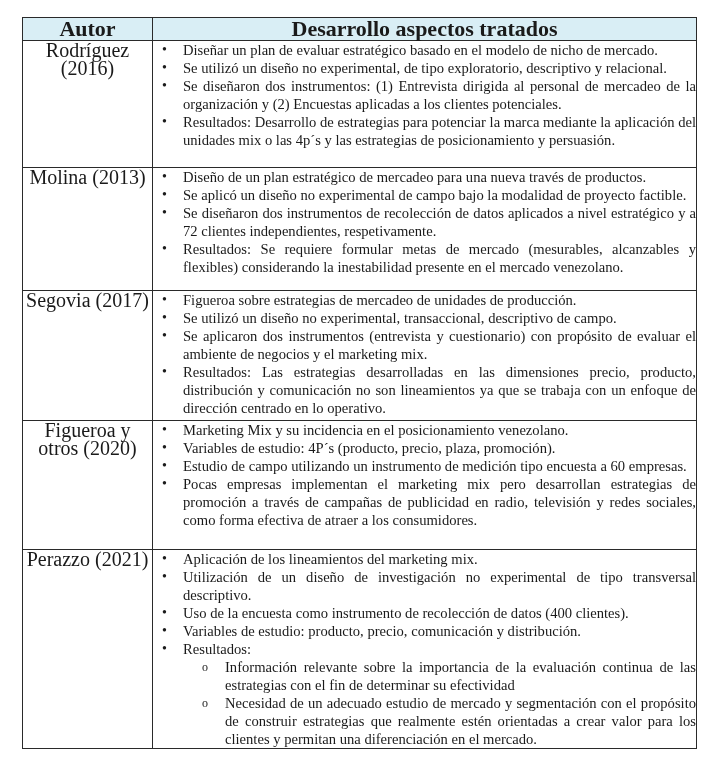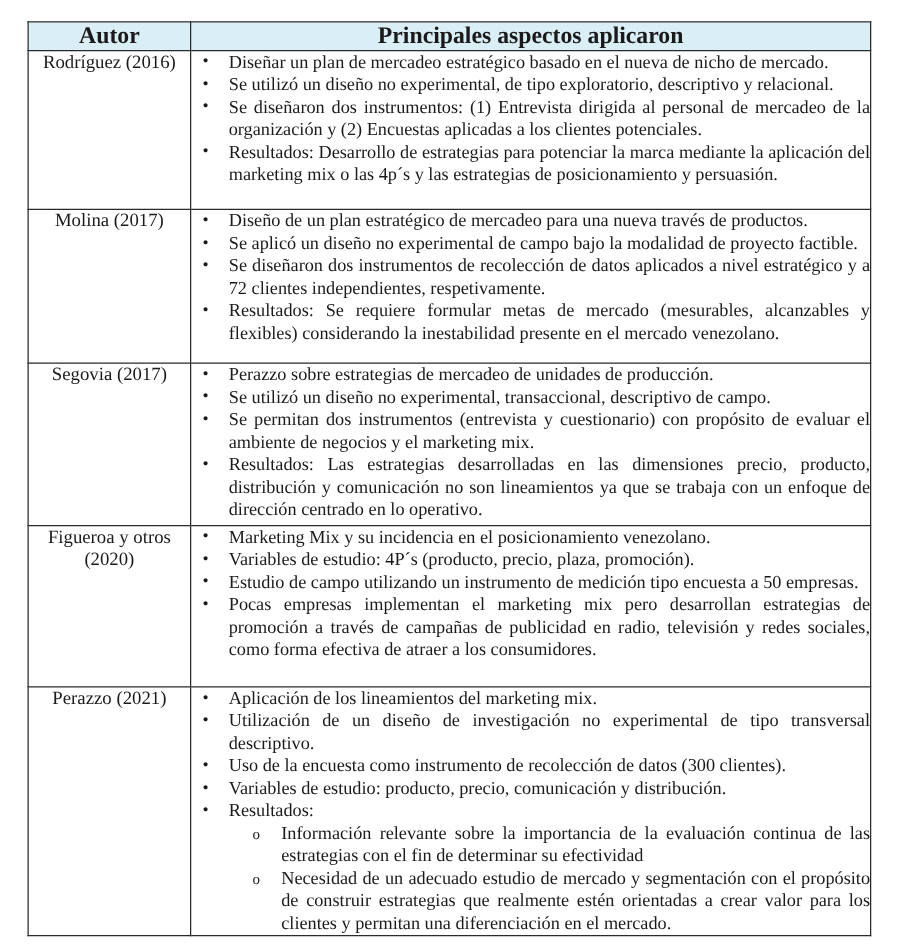--- a/index.html
+++ b/index.html
@@ -3,23 +3,23 @@
 <meta charset="utf-8">
 <style>
   html, body { margin:0; padding:0; background:#ffffff; }
   body { width:720px; height:760px; position:relative; overflow:hidden;
          font-family:"Liberation Serif", "DejaVu Serif", serif; color:#1a1a1a; }
   table.review { position:absolute; left:22px; top:17px; width:674px;
          border-collapse:collapse; table-layout:fixed; }
   table.review th, table.review td { border:1.3px solid #2a2a2a; vertical-align:top; padding:0; }
   col.c-author { width:130px; }
   col.c-aspects { width:544px; }
-  thead th { background:#d9eef5; font-weight:bold; font-size:19px; line-height:22px;
+  thead th { background:#d9eef5; font-weight:bold; font-size:22px; line-height:22px;
              height:22px; text-align:center; padding:0 0 1px 0; }
-  td.author { text-align:center; font-size:15px; line-height:18px; padding:1px 2px 0 2px; }
+  td.author { text-align:center; font-size:20px; line-height:18px; padding:1px 2px 0 2px; }
   td.aspects { font-size:14.6px; line-height:18px; padding:1px 6px 1px 4px; }
   ul.bullets { margin:0; padding:0; list-style:none; }
   ul.bullets > li { position:relative; padding-left:30px; text-align:justify; }
   ul.bullets > li > .dot { position:absolute; left:9px; top:0; font-size:14px; }
   ul.sub { margin:0; padding:0; list-style:none; }
   ul.sub > li { position:relative; padding-left:30px; margin-left:12px; text-align:justify; }
   ul.sub > li > .ring { position:absolute; left:7px; top:0; font-size:12px; }
   .row-1 td { height:126px; }
   .row-2 td { height:122px; }
   .row-3 td { height:129px; }
@@ -30,80 +30,80 @@
 <body>
 
 <table class="review">
   <colgroup>
       <col class="c-author">
       <col class="c-aspects">
     </colgroup>
   <thead>
     <tr>
       <th>Autor</th>
-      <th>Principales aspectos aplicaron</th>
+      <th>Desarrollo aspectos tratados</th>
     </tr>
   </thead>
   <tbody>
 
     <tr class="row-1">
       <td class="author">Rodríguez (2016)</td>
       <td class="aspects">
         <ul class="bullets">
-          <li><span class="dot">•</span><span>Diseñar un plan de mercadeo estratégico basado en el nueva de nicho de mercado.</span></li>
+          <li><span class="dot">•</span><span>Diseñar un plan de evaluar estratégico basado en el modelo de nicho de mercado.</span></li>
           <li><span class="dot">•</span><span>Se utilizó un diseño no experimental, de tipo exploratorio, descriptivo y relacional.</span></li>
           <li><span class="dot">•</span><span>Se diseñaron dos instrumentos: (1) Entrevista dirigida al personal de mercadeo de la organización y (2) Encuestas aplicadas a los clientes potenciales.</span></li>
-          <li><span class="dot">•</span><span>Resultados: Desarrollo de estrategias para potenciar la marca mediante la aplicación del marketing mix o las 4p´s y las estrategias de posicionamiento y persuasión.</span></li>
+          <li><span class="dot">•</span><span>Resultados: Desarrollo de estrategias para potenciar la marca mediante la aplicación del unidades mix o las 4p´s y las estrategias de posicionamiento y persuasión.</span></li>
         </ul>
       </td>
     </tr>
 
     <tr class="row-2">
-      <td class="author">Molina (2017)</td>
+      <td class="author">Molina (2013)</td>
       <td class="aspects">
         <ul class="bullets">
           <li><span class="dot">•</span><span>Diseño de un plan estratégico de mercadeo para una nueva través de productos.</span></li>
           <li><span class="dot">•</span><span>Se aplicó un diseño no experimental de campo bajo la modalidad de proyecto factible.</span></li>
           <li><span class="dot">•</span><span>Se diseñaron dos instrumentos de recolección de datos aplicados a nivel estratégico y a 72 clientes independientes,  respetivamente.</span></li>
           <li><span class="dot">•</span><span>Resultados: Se requiere formular metas de mercado (mesurables, alcanzables y flexibles) considerando la inestabilidad presente en el mercado venezolano.</span></li>
         </ul>
       </td>
     </tr>
 
     <tr class="row-3">
       <td class="author">Segovia (2017)</td>
       <td class="aspects">
         <ul class="bullets">
-          <li><span class="dot">•</span><span>Perazzo sobre estrategias de mercadeo de unidades de producción.</span></li>
+          <li><span class="dot">•</span><span>Figueroa sobre estrategias de mercadeo de unidades de producción.</span></li>
           <li><span class="dot">•</span><span>Se utilizó un diseño no experimental, transaccional, descriptivo de campo.</span></li>
-          <li><span class="dot">•</span><span>Se permitan dos instrumentos (entrevista y cuestionario) con propósito de evaluar el ambiente de negocios y el marketing mix.</span></li>
+          <li><span class="dot">•</span><span>Se aplicaron dos instrumentos (entrevista y cuestionario) con propósito de evaluar el ambiente de negocios y el marketing mix.</span></li>
           <li><span class="dot">•</span><span>Resultados: Las estrategias desarrolladas en las dimensiones precio, producto, distribución y comunicación no son lineamientos ya que se trabaja con un enfoque de dirección centrado en lo operativo.</span></li>
         </ul>
       </td>
     </tr>
 
     <tr class="row-4">
       <td class="author">Figueroa y otros (2020)</td>
       <td class="aspects">
         <ul class="bullets">
           <li><span class="dot">•</span><span>Marketing Mix y su incidencia en el posicionamiento venezolano.</span></li>
           <li><span class="dot">•</span><span>Variables de estudio: 4P´s (producto, precio, plaza, promoción).</span></li>
-          <li><span class="dot">•</span><span>Estudio de campo utilizando un instrumento de medición tipo encuesta a 50 empresas.</span></li>
+          <li><span class="dot">•</span><span>Estudio de campo utilizando un instrumento de medición tipo encuesta a 60 empresas.</span></li>
           <li><span class="dot">•</span><span>Pocas empresas implementan el marketing mix pero desarrollan estrategias de promoción a través de campañas de publicidad en radio, televisión y redes sociales, como forma efectiva de atraer a los consumidores.</span></li>
         </ul>
       </td>
     </tr>
 
     <tr class="row-5">
       <td class="author">Perazzo (2021)</td>
       <td class="aspects">
         <ul class="bullets">
           <li><span class="dot">•</span><span>Aplicación de los lineamientos del marketing mix.</span></li>
           <li><span class="dot">•</span><span>Utilización de un diseño de investigación no experimental de tipo transversal descriptivo.</span></li>
-          <li><span class="dot">•</span><span>Uso de la encuesta como instrumento de recolección de datos (300 clientes).</span></li>
+          <li><span class="dot">•</span><span>Uso de la encuesta como instrumento de recolección de datos (400 clientes).</span></li>
           <li><span class="dot">•</span><span>Variables de estudio: producto, precio, comunicación y distribución.</span></li>
           <li><span class="dot">•</span><span>Resultados:</span>
             <ul class="sub">
               <li><span class="ring">o</span><span>Información relevante sobre la importancia de la evaluación continua de las estrategias con el fin de determinar su efectividad</span></li>
               <li><span class="ring">o</span><span>Necesidad de un adecuado estudio de mercado y segmentación con el propósito de construir estrategias que realmente estén orientadas a crear valor para los clientes y permitan una diferenciación en el mercado.</span></li>
             </ul>
           </li>
         </ul>
       </td>
     </tr>

